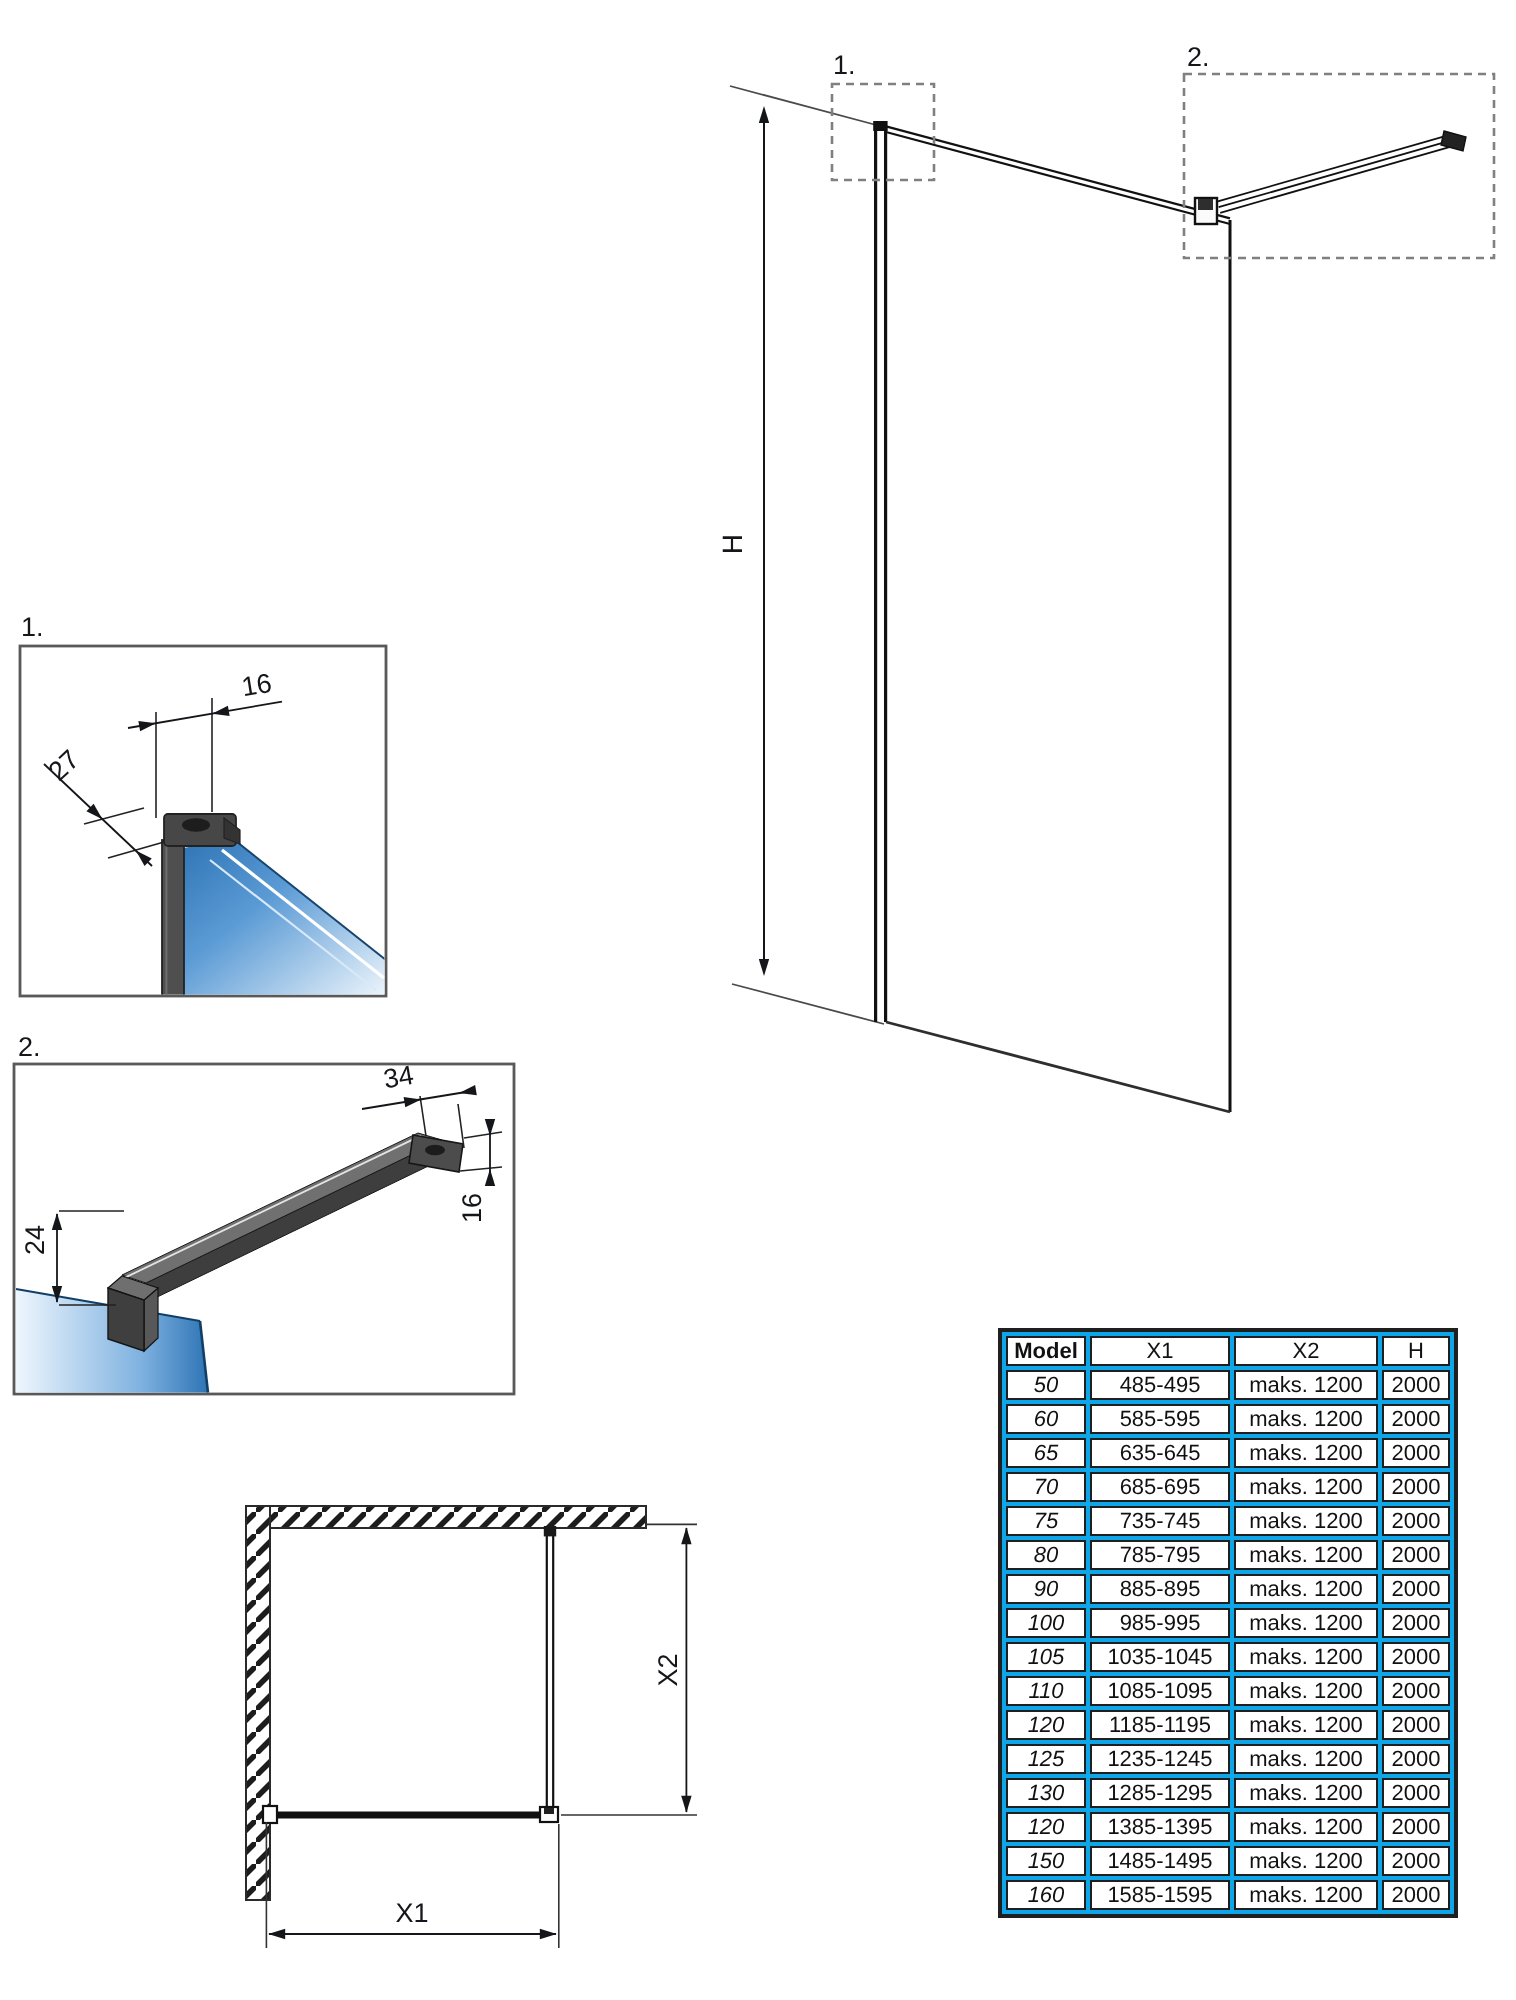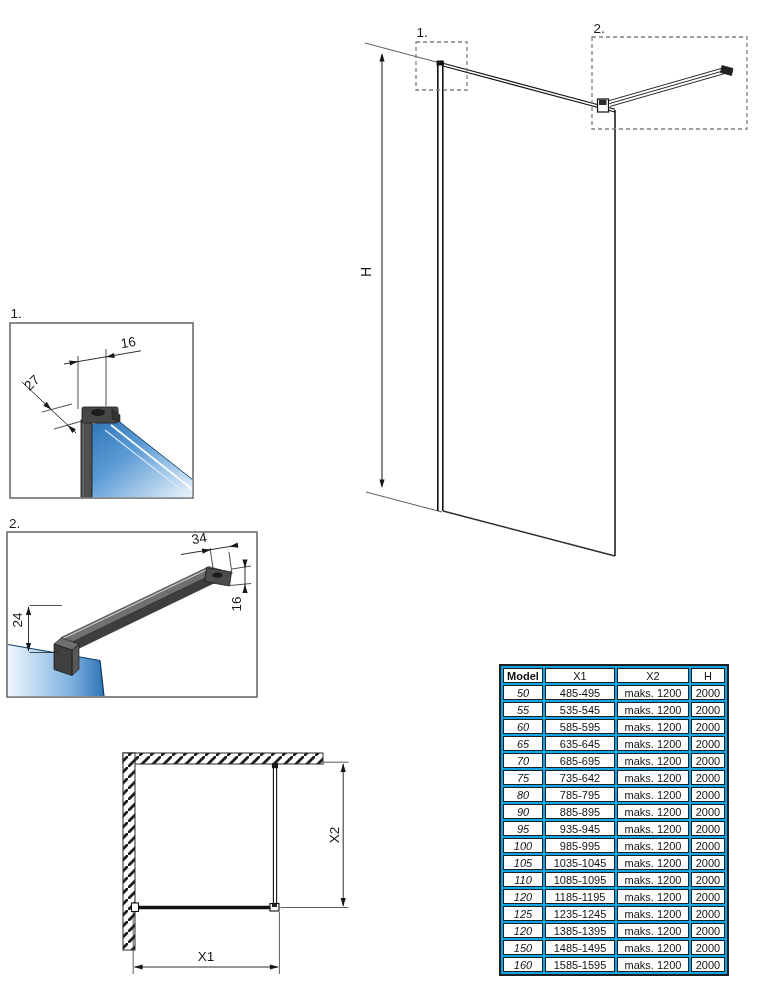--- a/index.html
+++ b/index.html
@@ -242,26 +242,20 @@
     </thead>
     <tbody>
 
         <tr>
           <td class="c-model">50</td>
           <td class="c-x1">485-495</td>
           <td class="c-x2">maks. 1200</td>
           <td class="c-h">2000</td>
         </tr>
 
-        <tr>
-          <td class="c-model">55</td>
-          <td class="c-x1">535-545</td>
-          <td class="c-x2">maks. 1200</td>
-          <td class="c-h">2000</td>
-        </tr>
 
         <tr>
           <td class="c-model">60</td>
           <td class="c-x1">585-595</td>
           <td class="c-x2">maks. 1200</td>
           <td class="c-h">2000</td>
         </tr>
 
         <tr>
           <td class="c-model">65</td>
@@ -272,46 +266,40 @@
 
         <tr>
           <td class="c-model">70</td>
           <td class="c-x1">685-695</td>
           <td class="c-x2">maks. 1200</td>
           <td class="c-h">2000</td>
         </tr>
 
         <tr>
           <td class="c-model">75</td>
-          <td class="c-x1">735-642</td>
+          <td class="c-x1">735-745</td>
           <td class="c-x2">maks. 1200</td>
           <td class="c-h">2000</td>
         </tr>
 
         <tr>
           <td class="c-model">80</td>
           <td class="c-x1">785-795</td>
           <td class="c-x2">maks. 1200</td>
           <td class="c-h">2000</td>
         </tr>
 
 
         <tr>
           <td class="c-model">90</td>
           <td class="c-x1">885-895</td>
           <td class="c-x2">maks. 1200</td>
           <td class="c-h">2000</td>
         </tr>
 
-        <tr>
-          <td class="c-model">95</td>
-          <td class="c-x1">935-945</td>
-          <td class="c-x2">maks. 1200</td>
-          <td class="c-h">2000</td>
-        </tr>
 
         <tr>
           <td class="c-model">100</td>
           <td class="c-x1">985-995</td>
           <td class="c-x2">maks. 1200</td>
           <td class="c-h">2000</td>
         </tr>
 
         <tr>
           <td class="c-model">105</td>
@@ -335,20 +323,26 @@
           <td class="c-h">2000</td>
         </tr>
 
         <tr>
           <td class="c-model">125</td>
           <td class="c-x1">1235-1245</td>
           <td class="c-x2">maks. 1200</td>
           <td class="c-h">2000</td>
         </tr>
 
+        <tr>
+          <td class="c-model">130</td>
+          <td class="c-x1">1285-1295</td>
+          <td class="c-x2">maks. 1200</td>
+          <td class="c-h">2000</td>
+        </tr>
 
         <tr>
           <td class="c-model">120</td>
           <td class="c-x1">1385-1395</td>
           <td class="c-x2">maks. 1200</td>
           <td class="c-h">2000</td>
         </tr>
 
         <tr>
           <td class="c-model">150</td>

